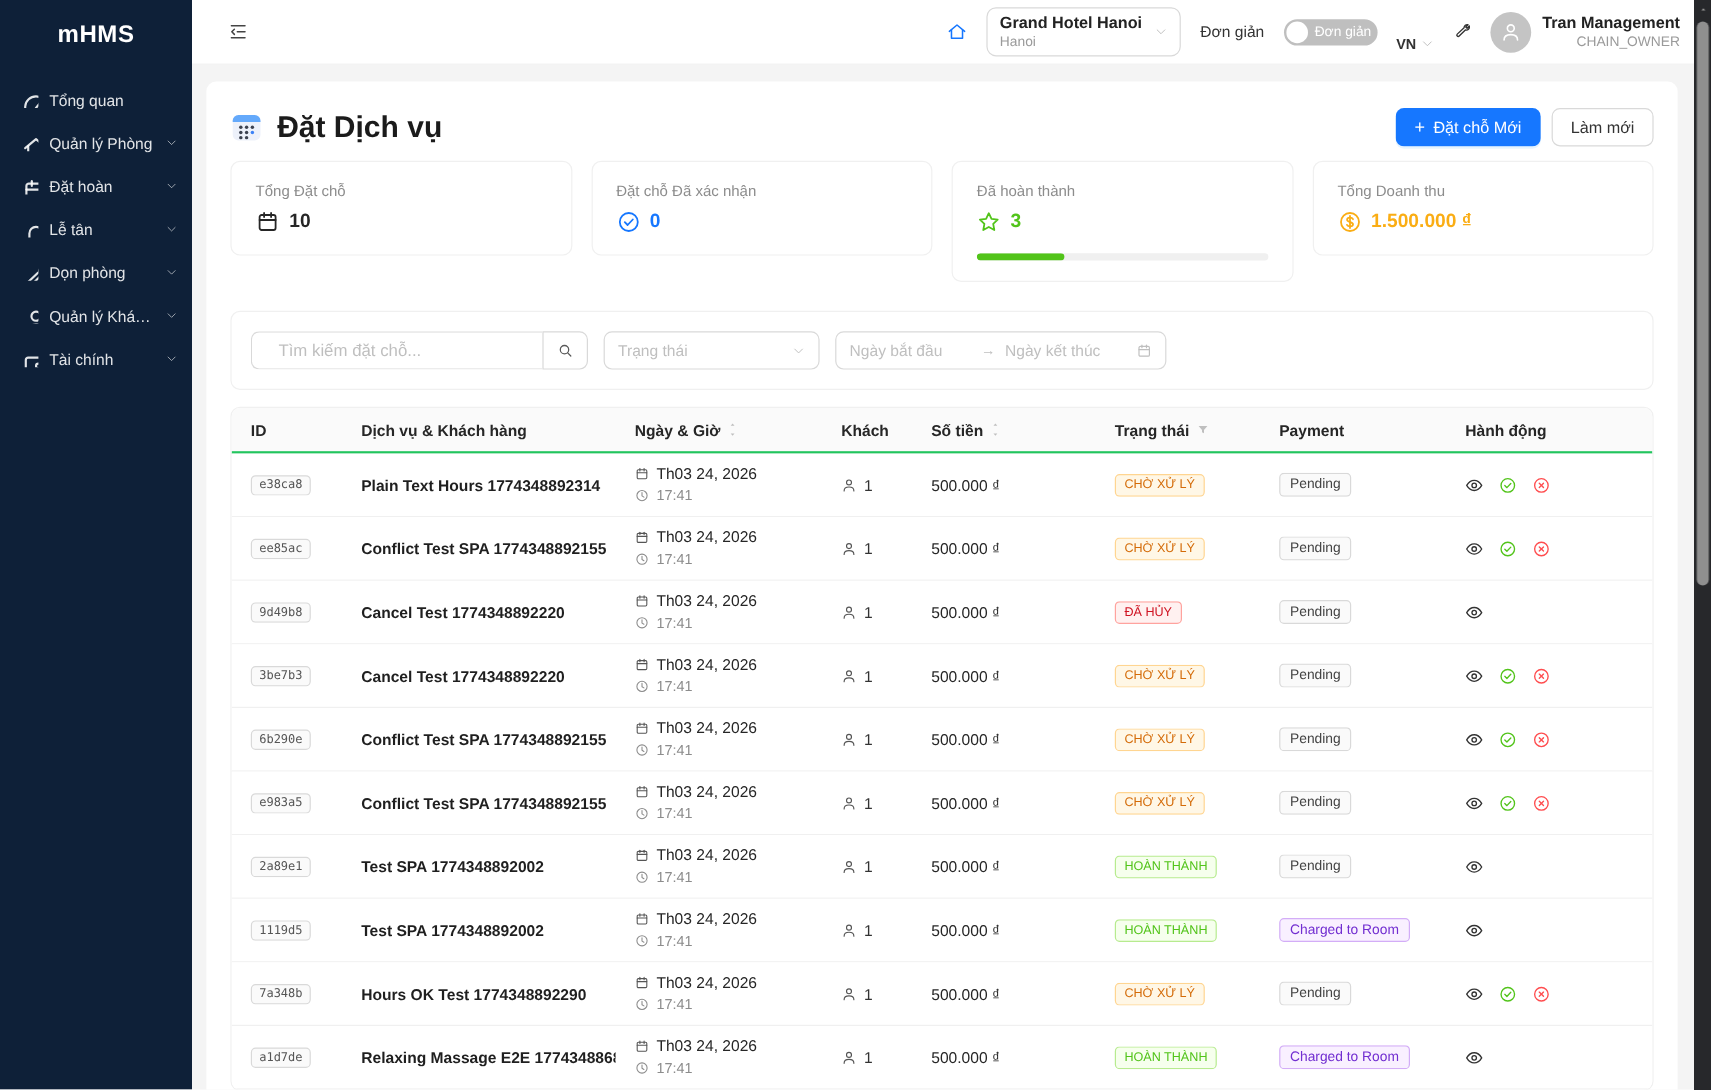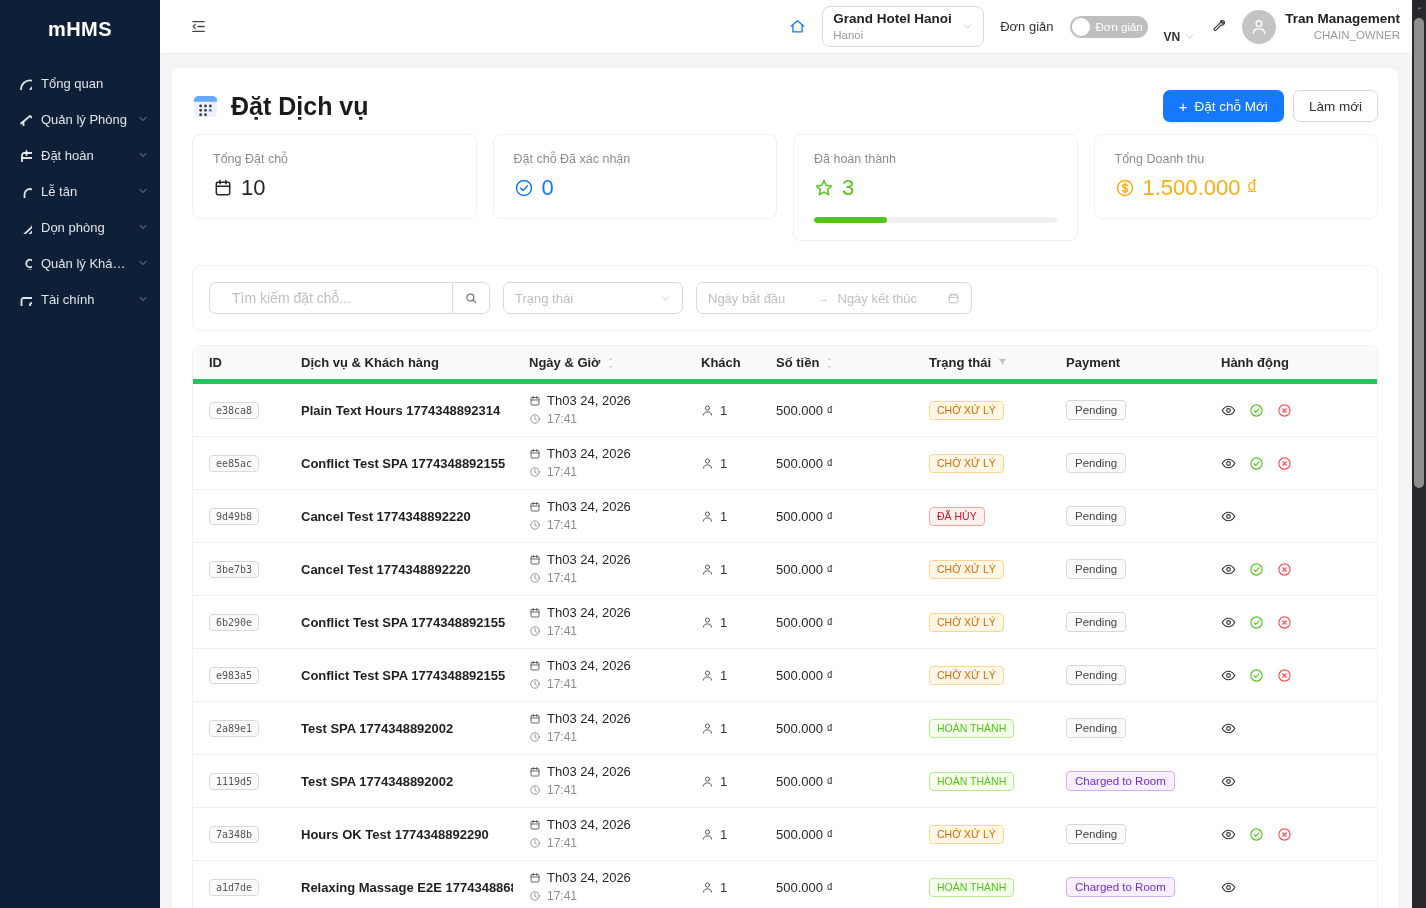--- a/index.html
+++ b/index.html
@@ -56,21 +56,21 @@
   .head-btns { margin-left:auto; display:flex; gap:9px; }
   .btn { height:32px; border-radius:7px; font-size:13.5px; display:inline-flex; align-items:center; justify-content:center; padding:0 15px; cursor:pointer; border:1px solid transparent; }
   .btn-primary { background:#1677ff; color:#fff; gap:7px; box-shadow:0 2px 0 rgba(5,145,255,0.1); }
   .btn-primary .plus { font-size:15px; line-height:1; }
   .btn-default { background:#fff; color:#333; border-color:#d9d9d9; }
 
   
   .stats { display:flex; gap:16px; margin-top:12px; align-items:flex-start; }
   .card { border:1px solid #f0f0f0; border-radius:8px; background:#fff; padding:17px 20px; flex:1; }
   .stat-label { font-size:12.5px; color:#8c8c8c; margin-bottom:9px; }
-  .stat-val { display:flex; align-items:center; gap:8px; font-size:22px; font-weight:400; }
+  .stat-val { display:flex; align-items:center; gap:8px; font-size:16px; font-weight:700; }
   .stat-val .sico { width:20px; height:20px; flex:none; }
   .v-dark { color:#262626; } .v-blue { color:#1677ff; } .v-green { color:#52c41a; } .v-orange { color:#faad14; }
   .progress { margin-top:16px; height:6px; border-radius:100px; background:#f0f0f0; overflow:hidden; }
   .progress .fill { height:100%; background:#52c41a; border-radius:100px; }
 
   
   .filterbar { border:1px solid #f0f0f0; border-radius:8px; margin-top:24px; padding:16px; display:flex; gap:13px; }
   .search-group { display:flex; width:281px; }
   .search-input { flex:1; height:32px; border:1px solid #d9d9d9; border-right:none; border-radius:7px 0 0 7px; padding:0 22px; font-size:14px; outline:none; color:#333; font-family:inherit; }
   .search-input::placeholder { color:#bfbfbf; }
@@ -79,21 +79,21 @@
   .select { width:180px; height:32px; border:1px solid #d9d9d9; border-radius:7px; display:flex; align-items:center; padding:0 11px; cursor:pointer; background:#fff; }
   .select .ph { flex:1; font-size:13px; color:#bfbfbf; }
   .range { width:276px; height:32px; border:1px solid #d9d9d9; border-radius:7px; display:flex; align-items:center; padding:0 11px; gap:8px; background:#fff; cursor:text; }
   .range .ph { font-size:13px; color:#bfbfbf; flex:1; }
   .range .arrow { color:#bfbfbf; font-size:12px; flex:none; }
   .range .cal { width:13px; height:13px; color:#bfbfbf; flex:none; }
 
   
   .tablecard { border:1px solid #f0f0f0; border-radius:8px; margin-top:14px; overflow:hidden; }
   .tgrid { display:grid; grid-template-columns:92px 228px 172px 75px 153px 137px 155px 1fr; align-items:center; }
-  .thead { background:#fafafa; border-bottom:5px solid #22c55e; height:38px; }
+  .thead { background:#fafafa; border-bottom:2px solid #22c55e; height:38px; }
   .th { font-size:13px; font-weight:bold; color:#262626; padding:0 8px 0 16px; display:flex; align-items:center; gap:6px; }
   .sorter { display:flex; flex-direction:column; gap:0; color:#bfbfbf; }
   .sorter svg { width:9px; height:7px; display:block; }
   .funnel { width:11px; height:11px; color:#bfbfbf; }
   .trow { height:53px; border-bottom:1px solid #f0f0f0; background:#fff; }
   .td { padding:0 8px 0 16px; font-size:13px; overflow:hidden; }
   .id-tag { display:inline-block; font-family:"DejaVu Sans Mono","Liberation Mono",monospace; font-size:10px; color:#555; background:#fafafa; border:1px solid #d9d9d9; border-radius:4px; padding:2px 6px; }
   .svc { font-weight:bold; font-size:13px; color:#1f1f1f; white-space:nowrap; }
   .dt-line { display:flex; align-items:center; gap:6px; font-size:13px; color:#262626; line-height:1.45; }
   .dt-line svg { width:12px; height:12px; color:#555; }

